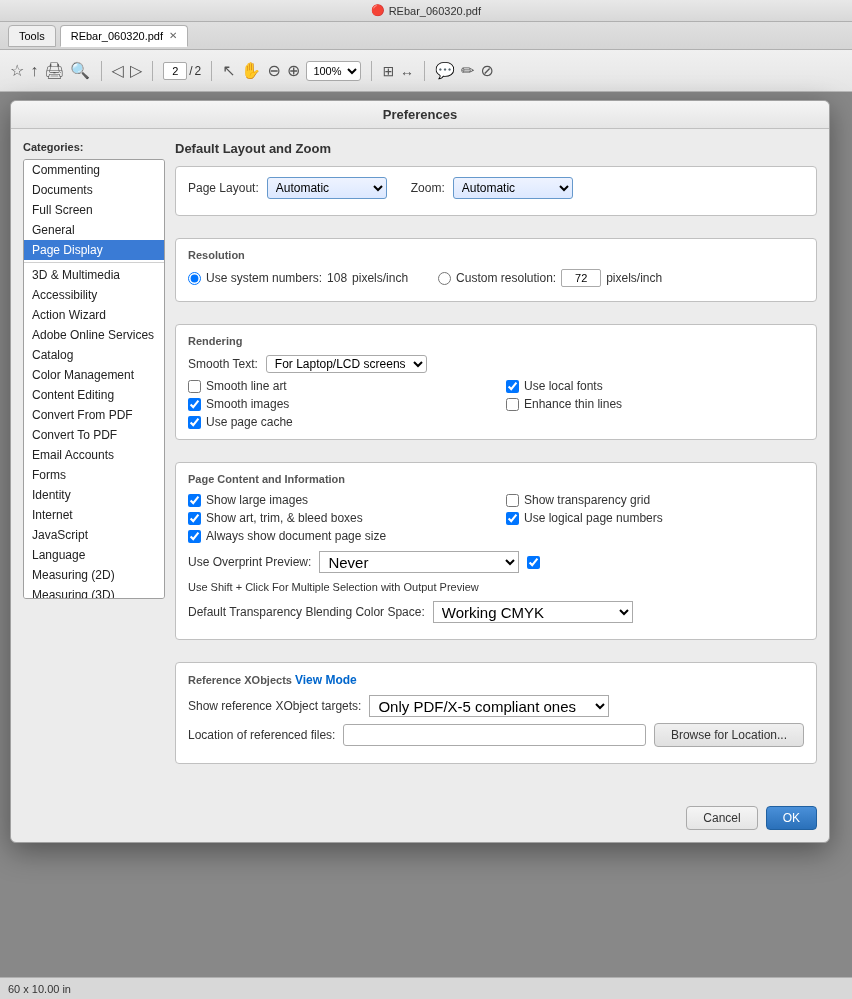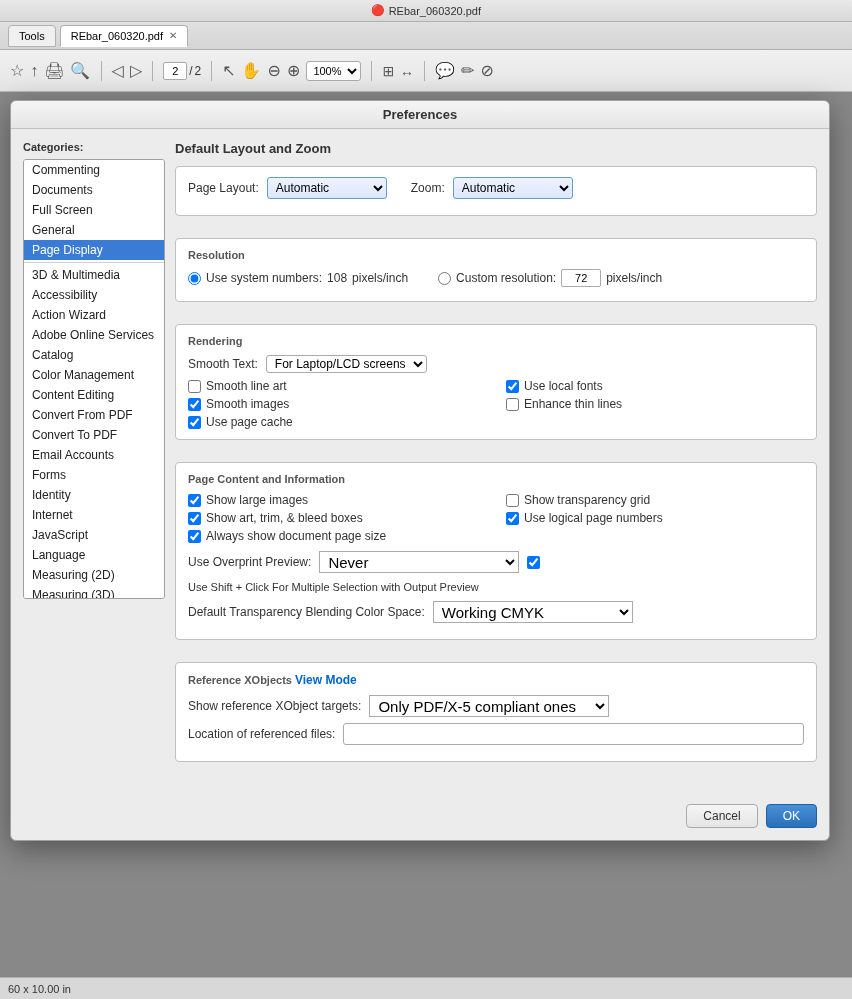--- a/index.html
+++ b/index.html
@@ -442,20 +442,21 @@
           <span class="form-label">Show reference XObject targets:</span>
           <select class="wide-select" style="width:240px;">
             <option>Only PDF/X-5 compliant ones</option>
             <option>All reference XObjects</option>
             <option>None</option>
           </select>
         </div>
         <div class="form-row">
           <span class="form-label">Location of referenced files:</span>
           <input type="text" class="wide-input" value="" style="">
+          <button class="btn btn-browse">Browse for Location...</button>
         </div>
       </div>
 
     </div>
   </div>
 
   <div class="dialog-footer">
     <button class="btn btn-default">Cancel</button>
     <button class="btn btn-primary">OK</button>
   </div>

